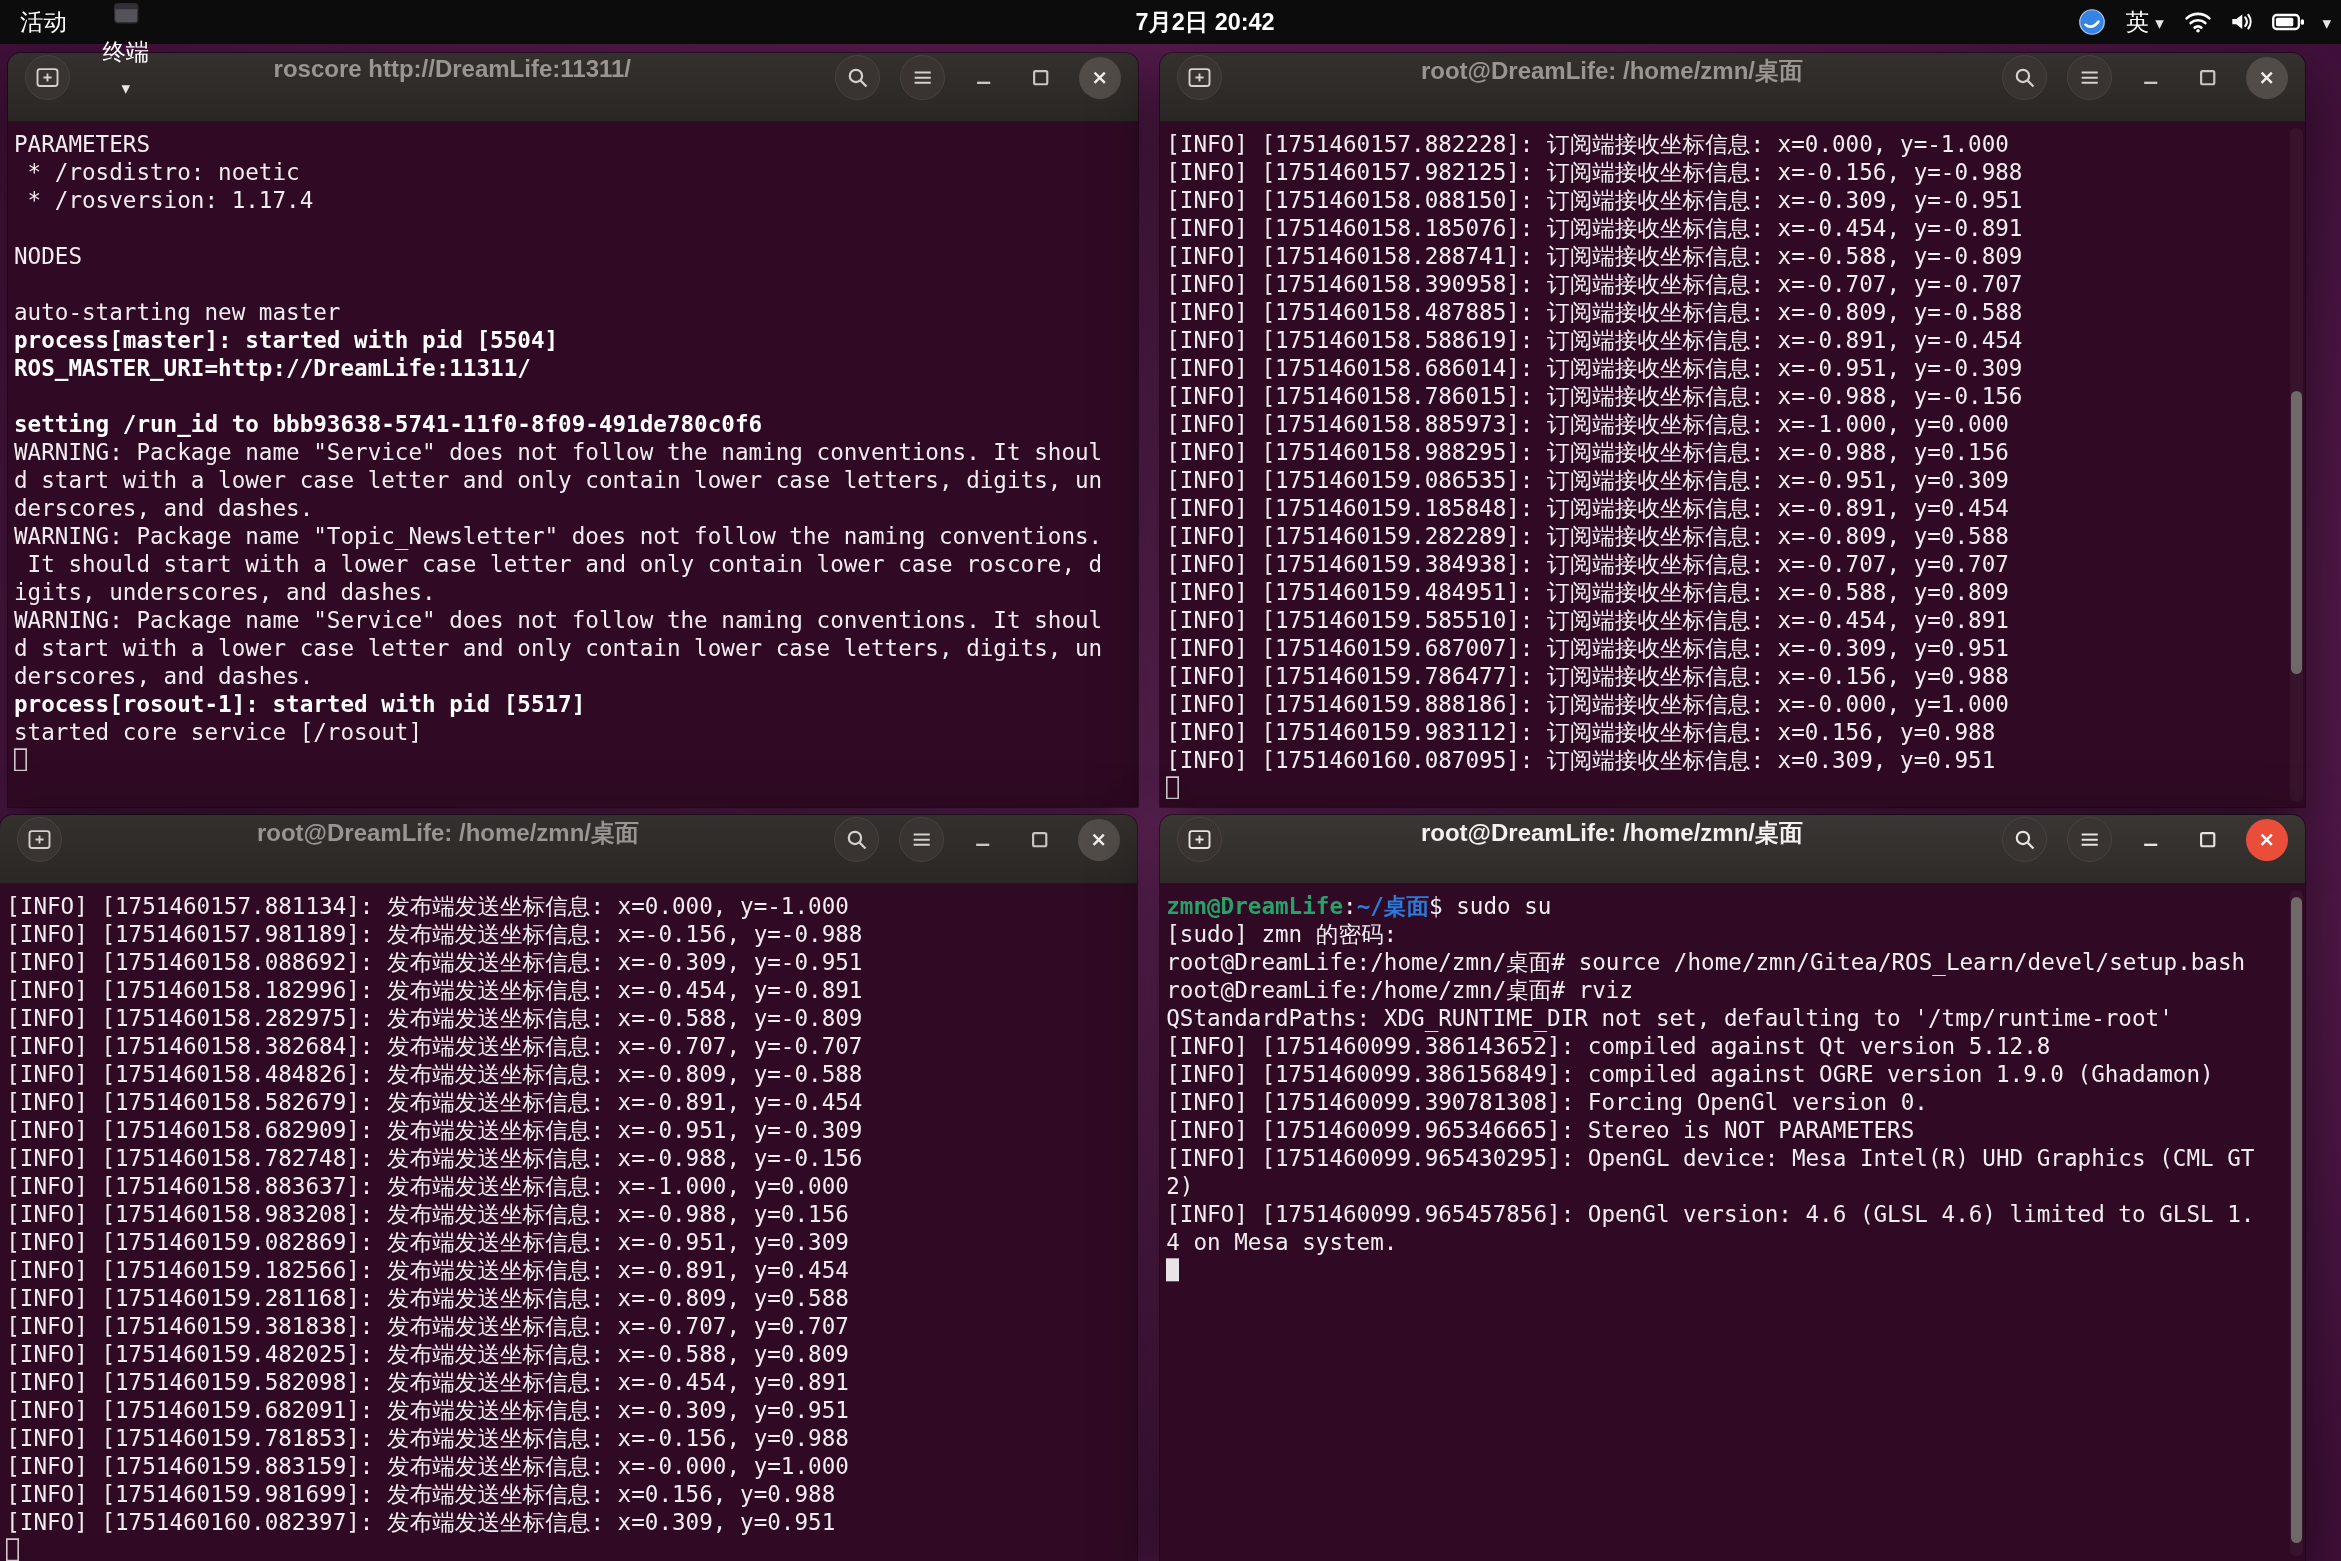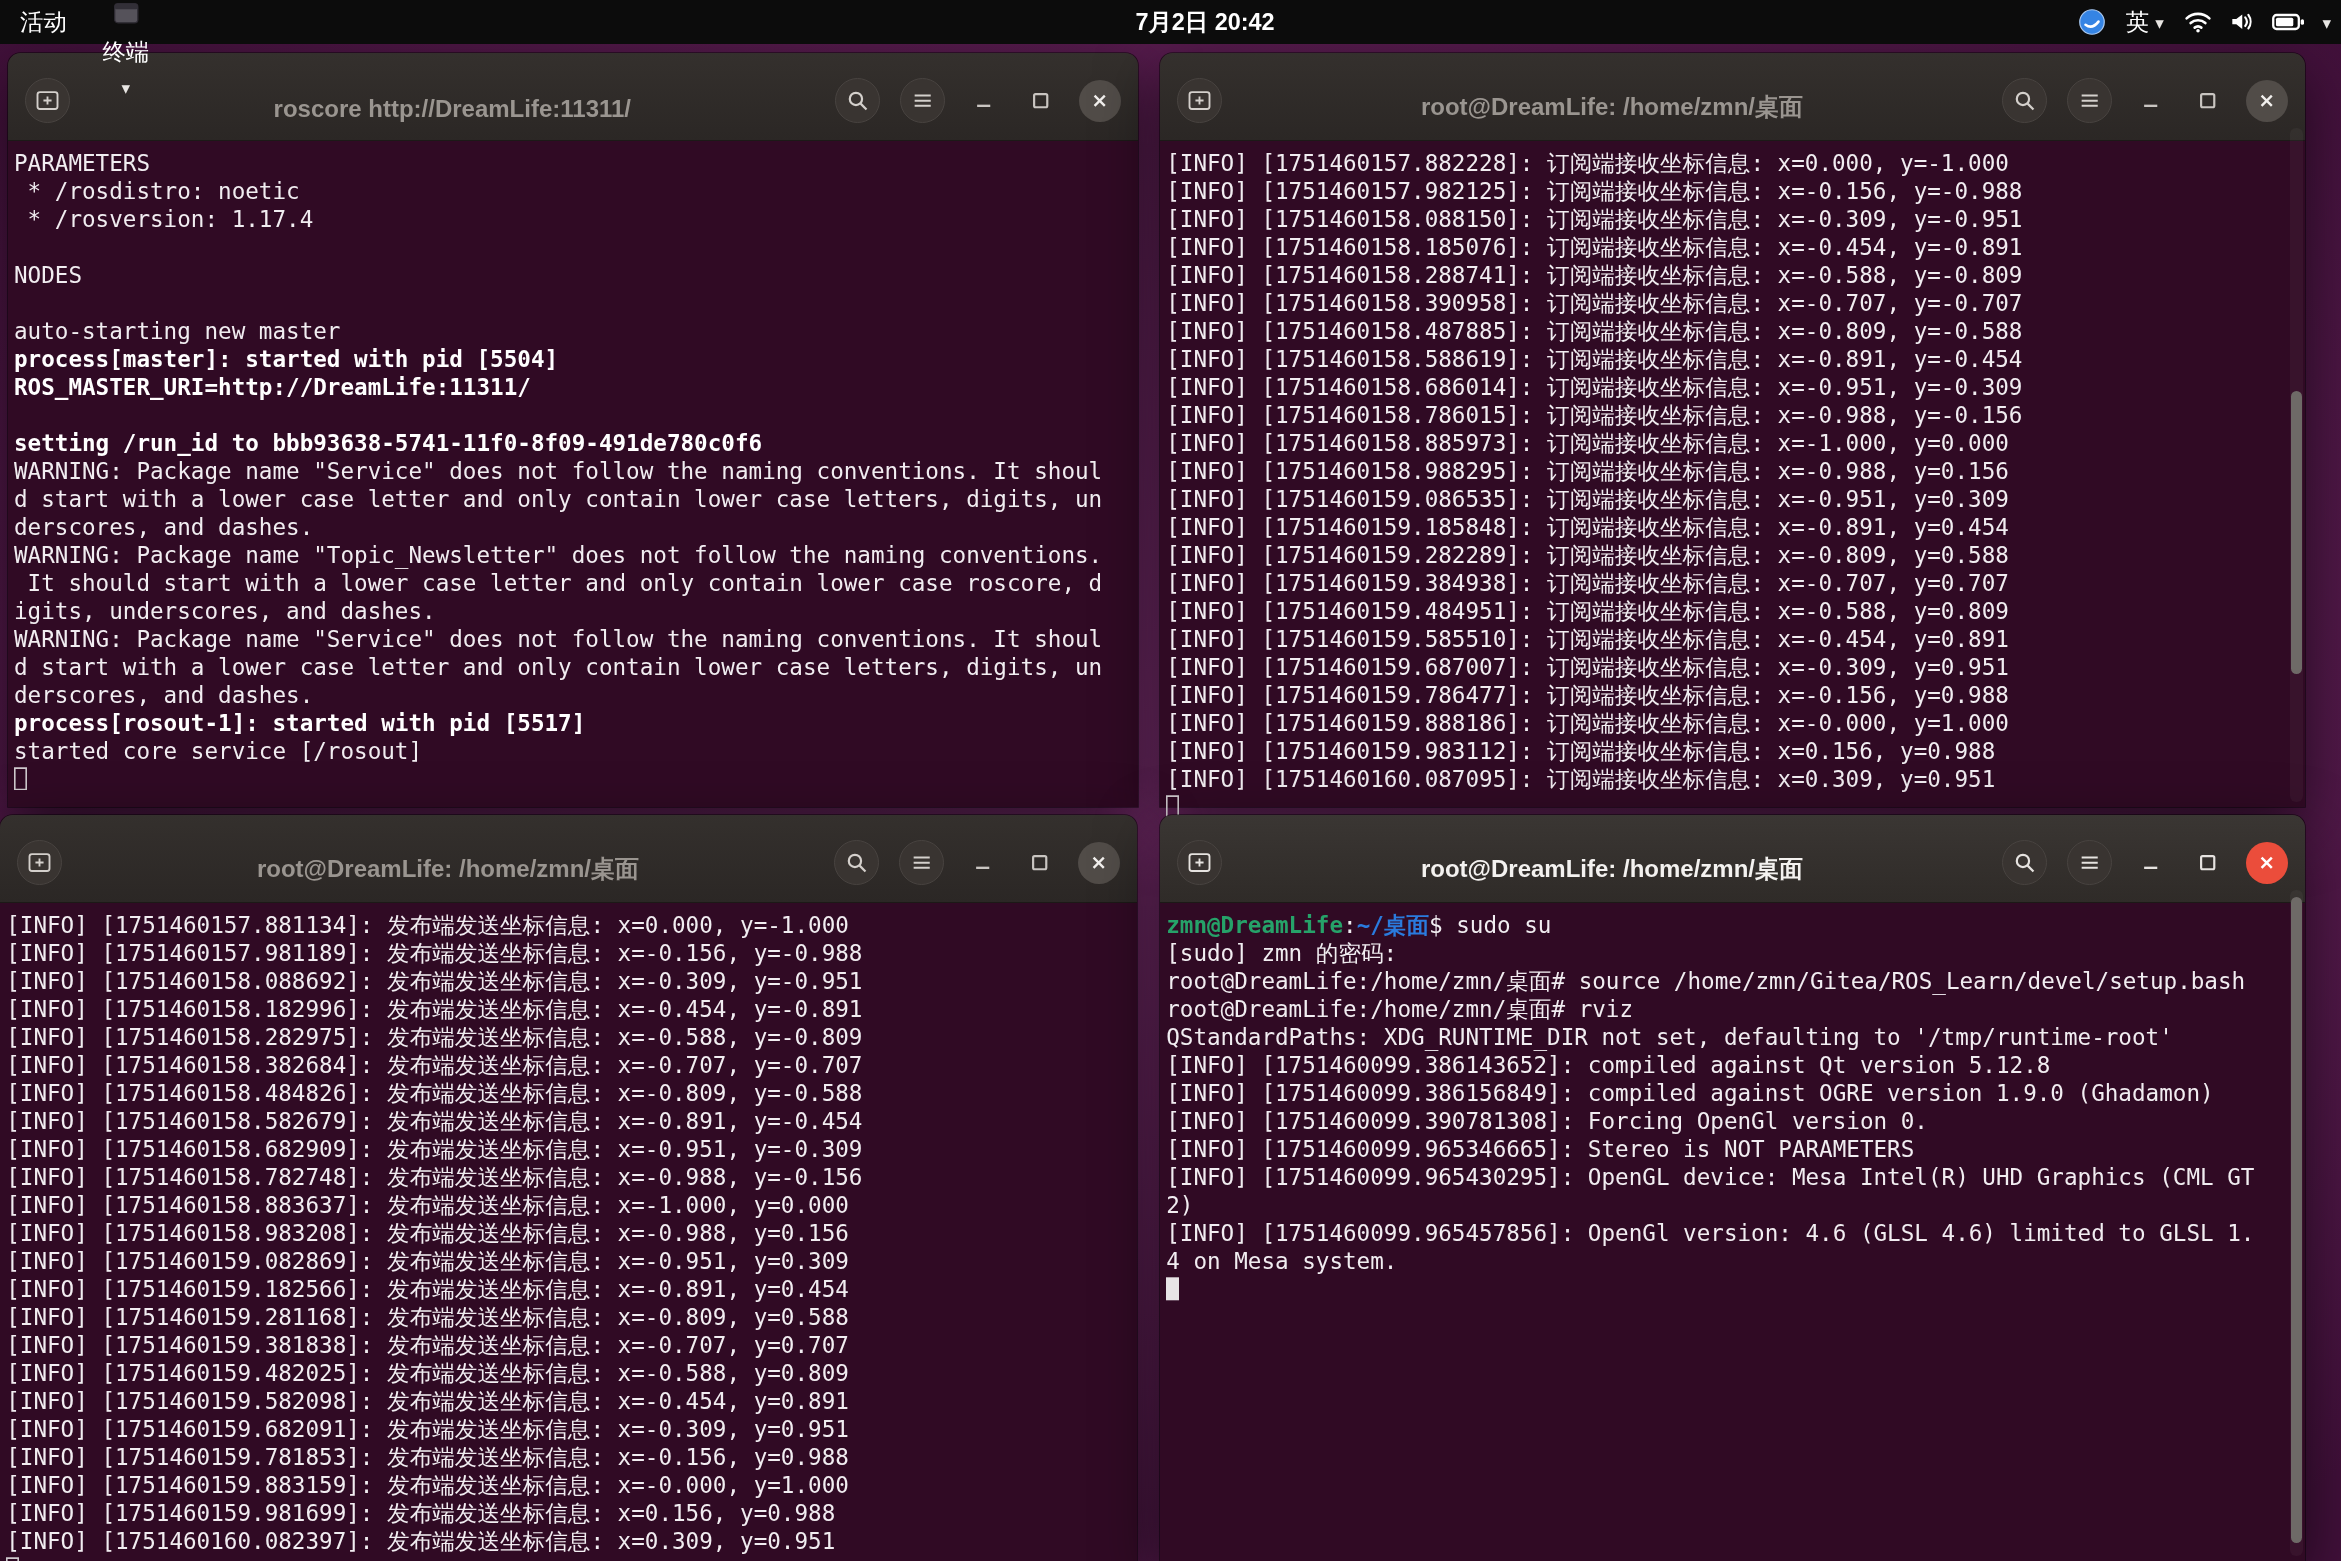--- a/index.html
+++ b/index.html
@@ -33,21 +33,21 @@
     position:absolute; background:#300a24;
     border-radius:12.5px 12.5px 0 0;
     box-shadow:0 20px 62px rgba(0,0,0,.6), 0 0 0 0.8px rgba(0,0,0,.55);
   }
   .win-tl { left:7.8px;   top:53px;   width:1130px; height:754px; }
   .win-tr { left:1160px; top:53px;   width:1145px; height:754px; }
   .win-bl { left:0px;    top:815px; width:1137px; height:746px; }
   .win-br { left:1160px; top:815px; width:1145px; height:746px; }
 
   .titlebar {
-    height:88px; display:flex; align-items:flex-end; padding:17px 17px;
+    height:69px; display:flex; align-items:flex-start; padding:2px 17px;
     background:linear-gradient(#34302d,#2b2725);
     border-bottom:0.8px solid #1c1917; border-radius:12.5px 12.5px 0 0;
   }
   .window.active .titlebar { background:linear-gradient(#3a3633,#2f2b28); }
   .title {
     flex:1; text-align:center; font-size:24px; font-weight:bold; color:#9a9590;
     white-space:nowrap; overflow:hidden; padding:0 12.5px;
   }
   .window.active .title { color:#f4f2f0; }
 

